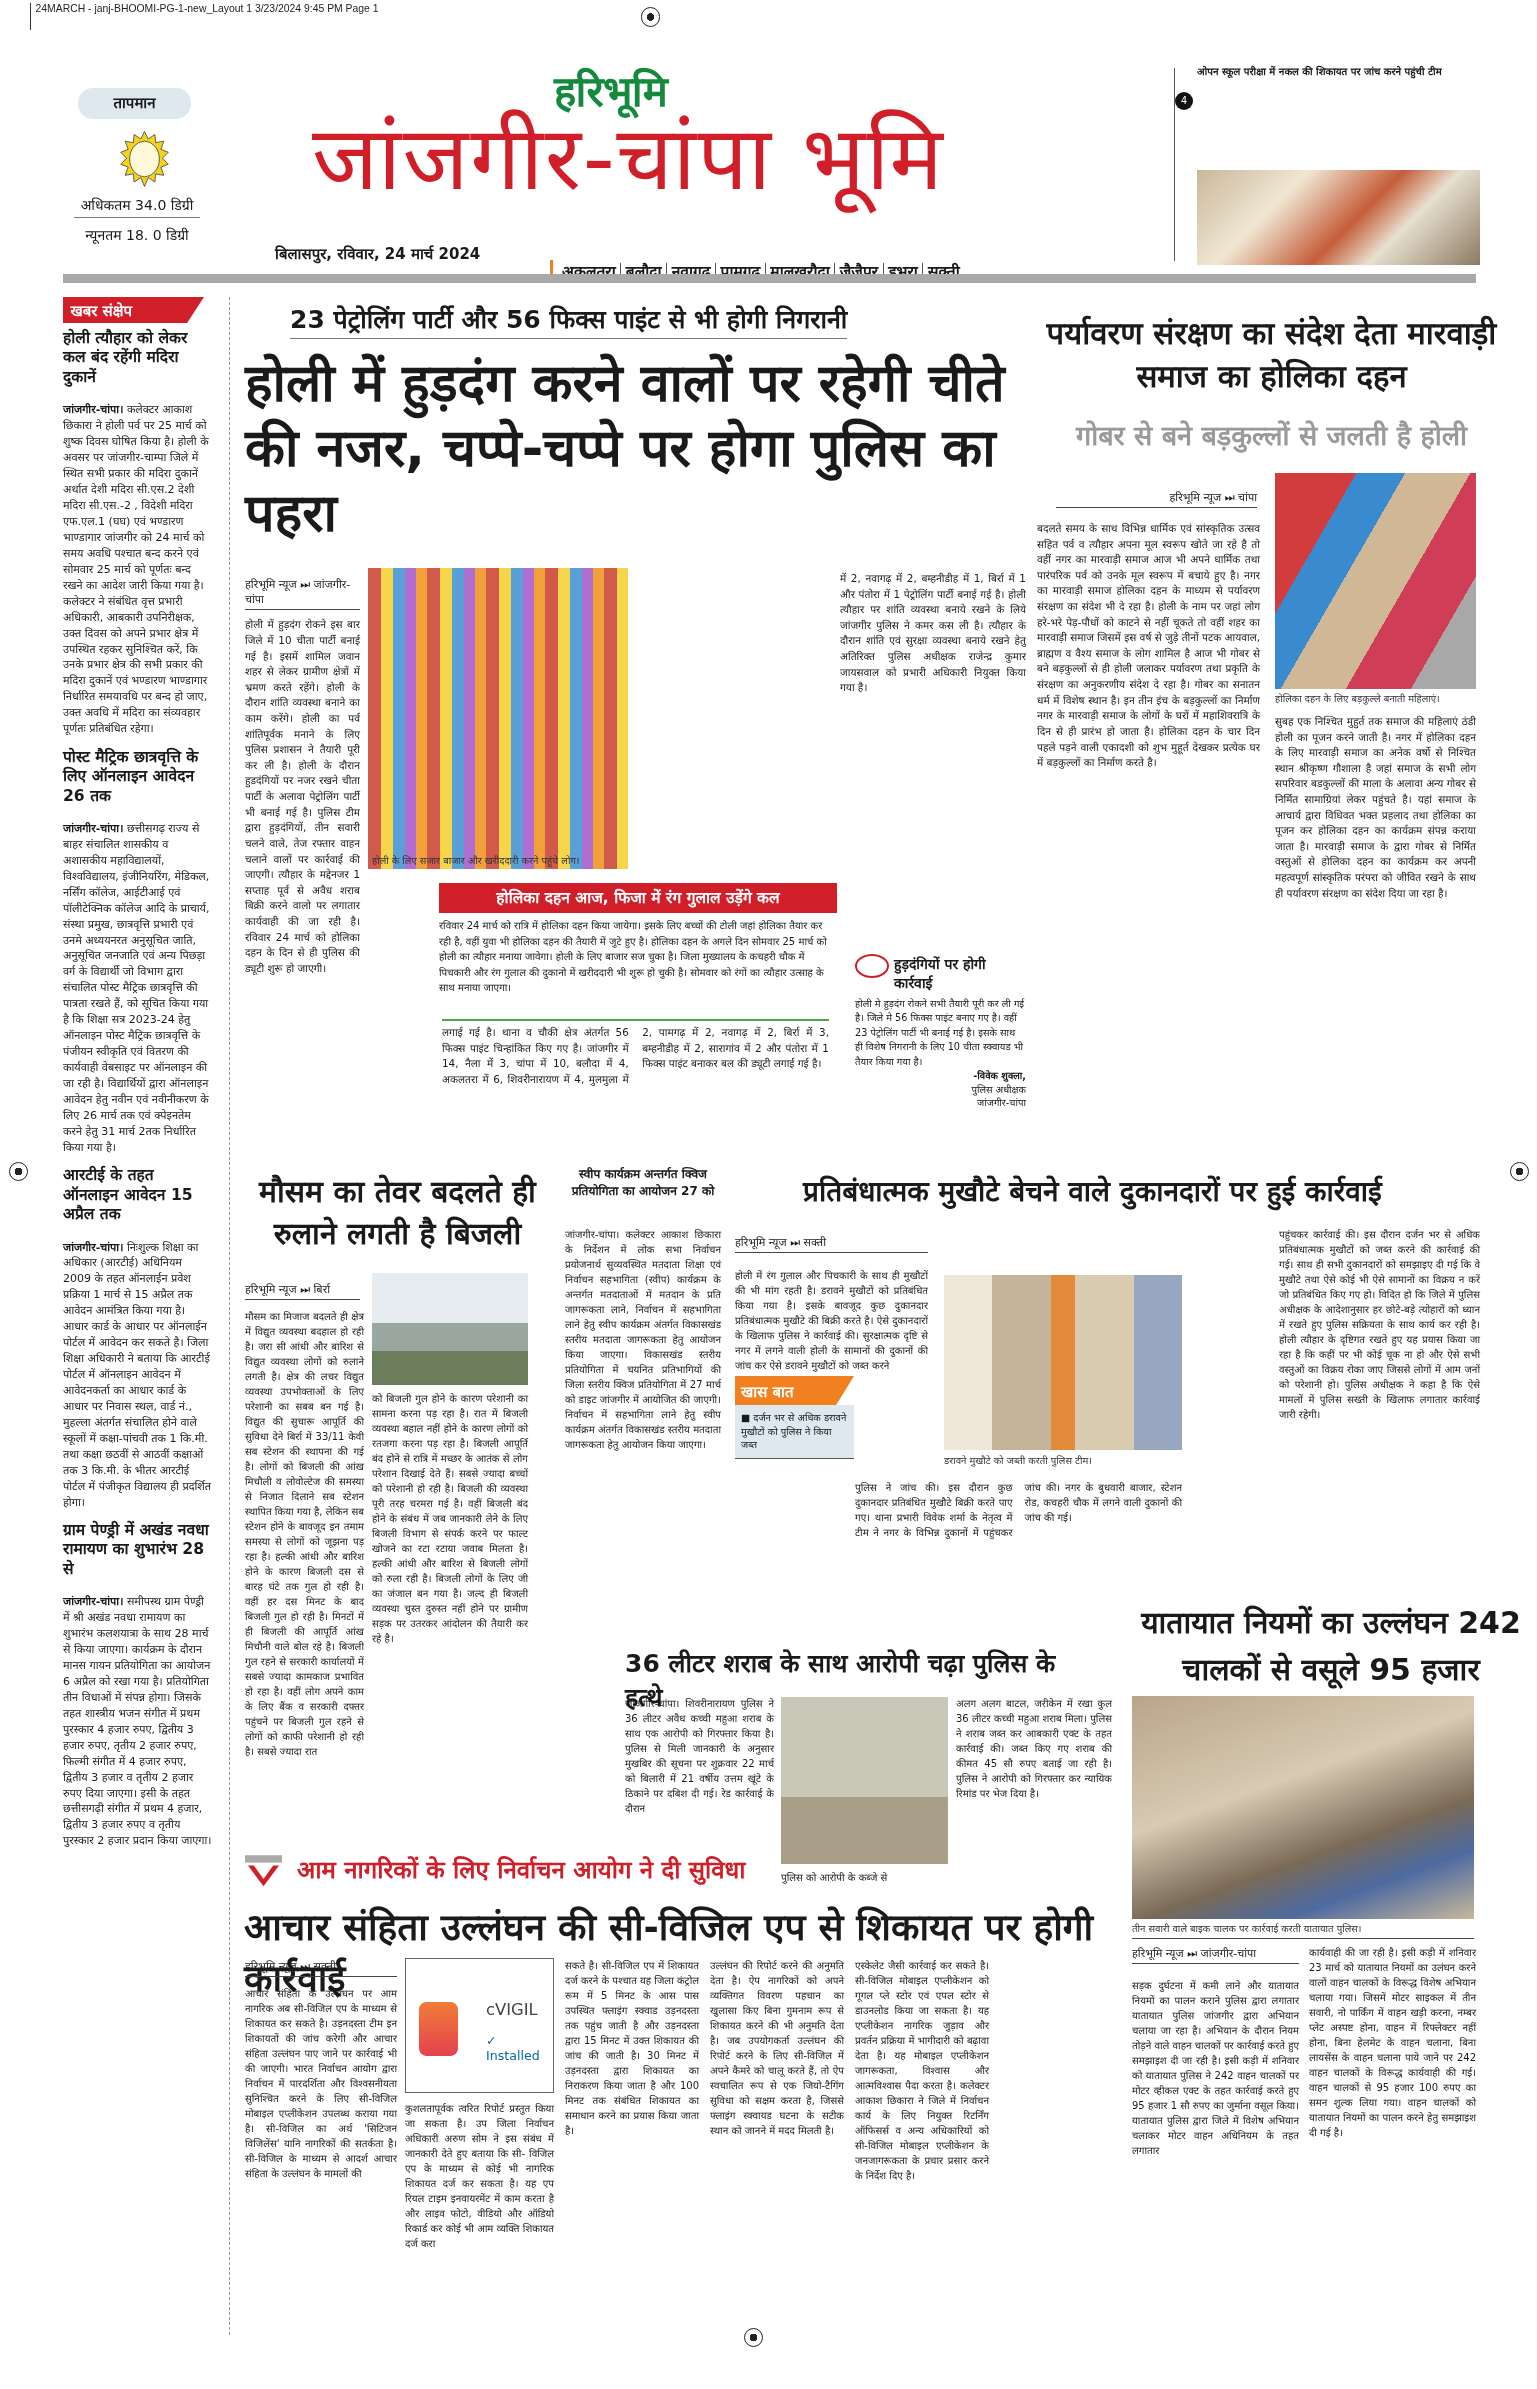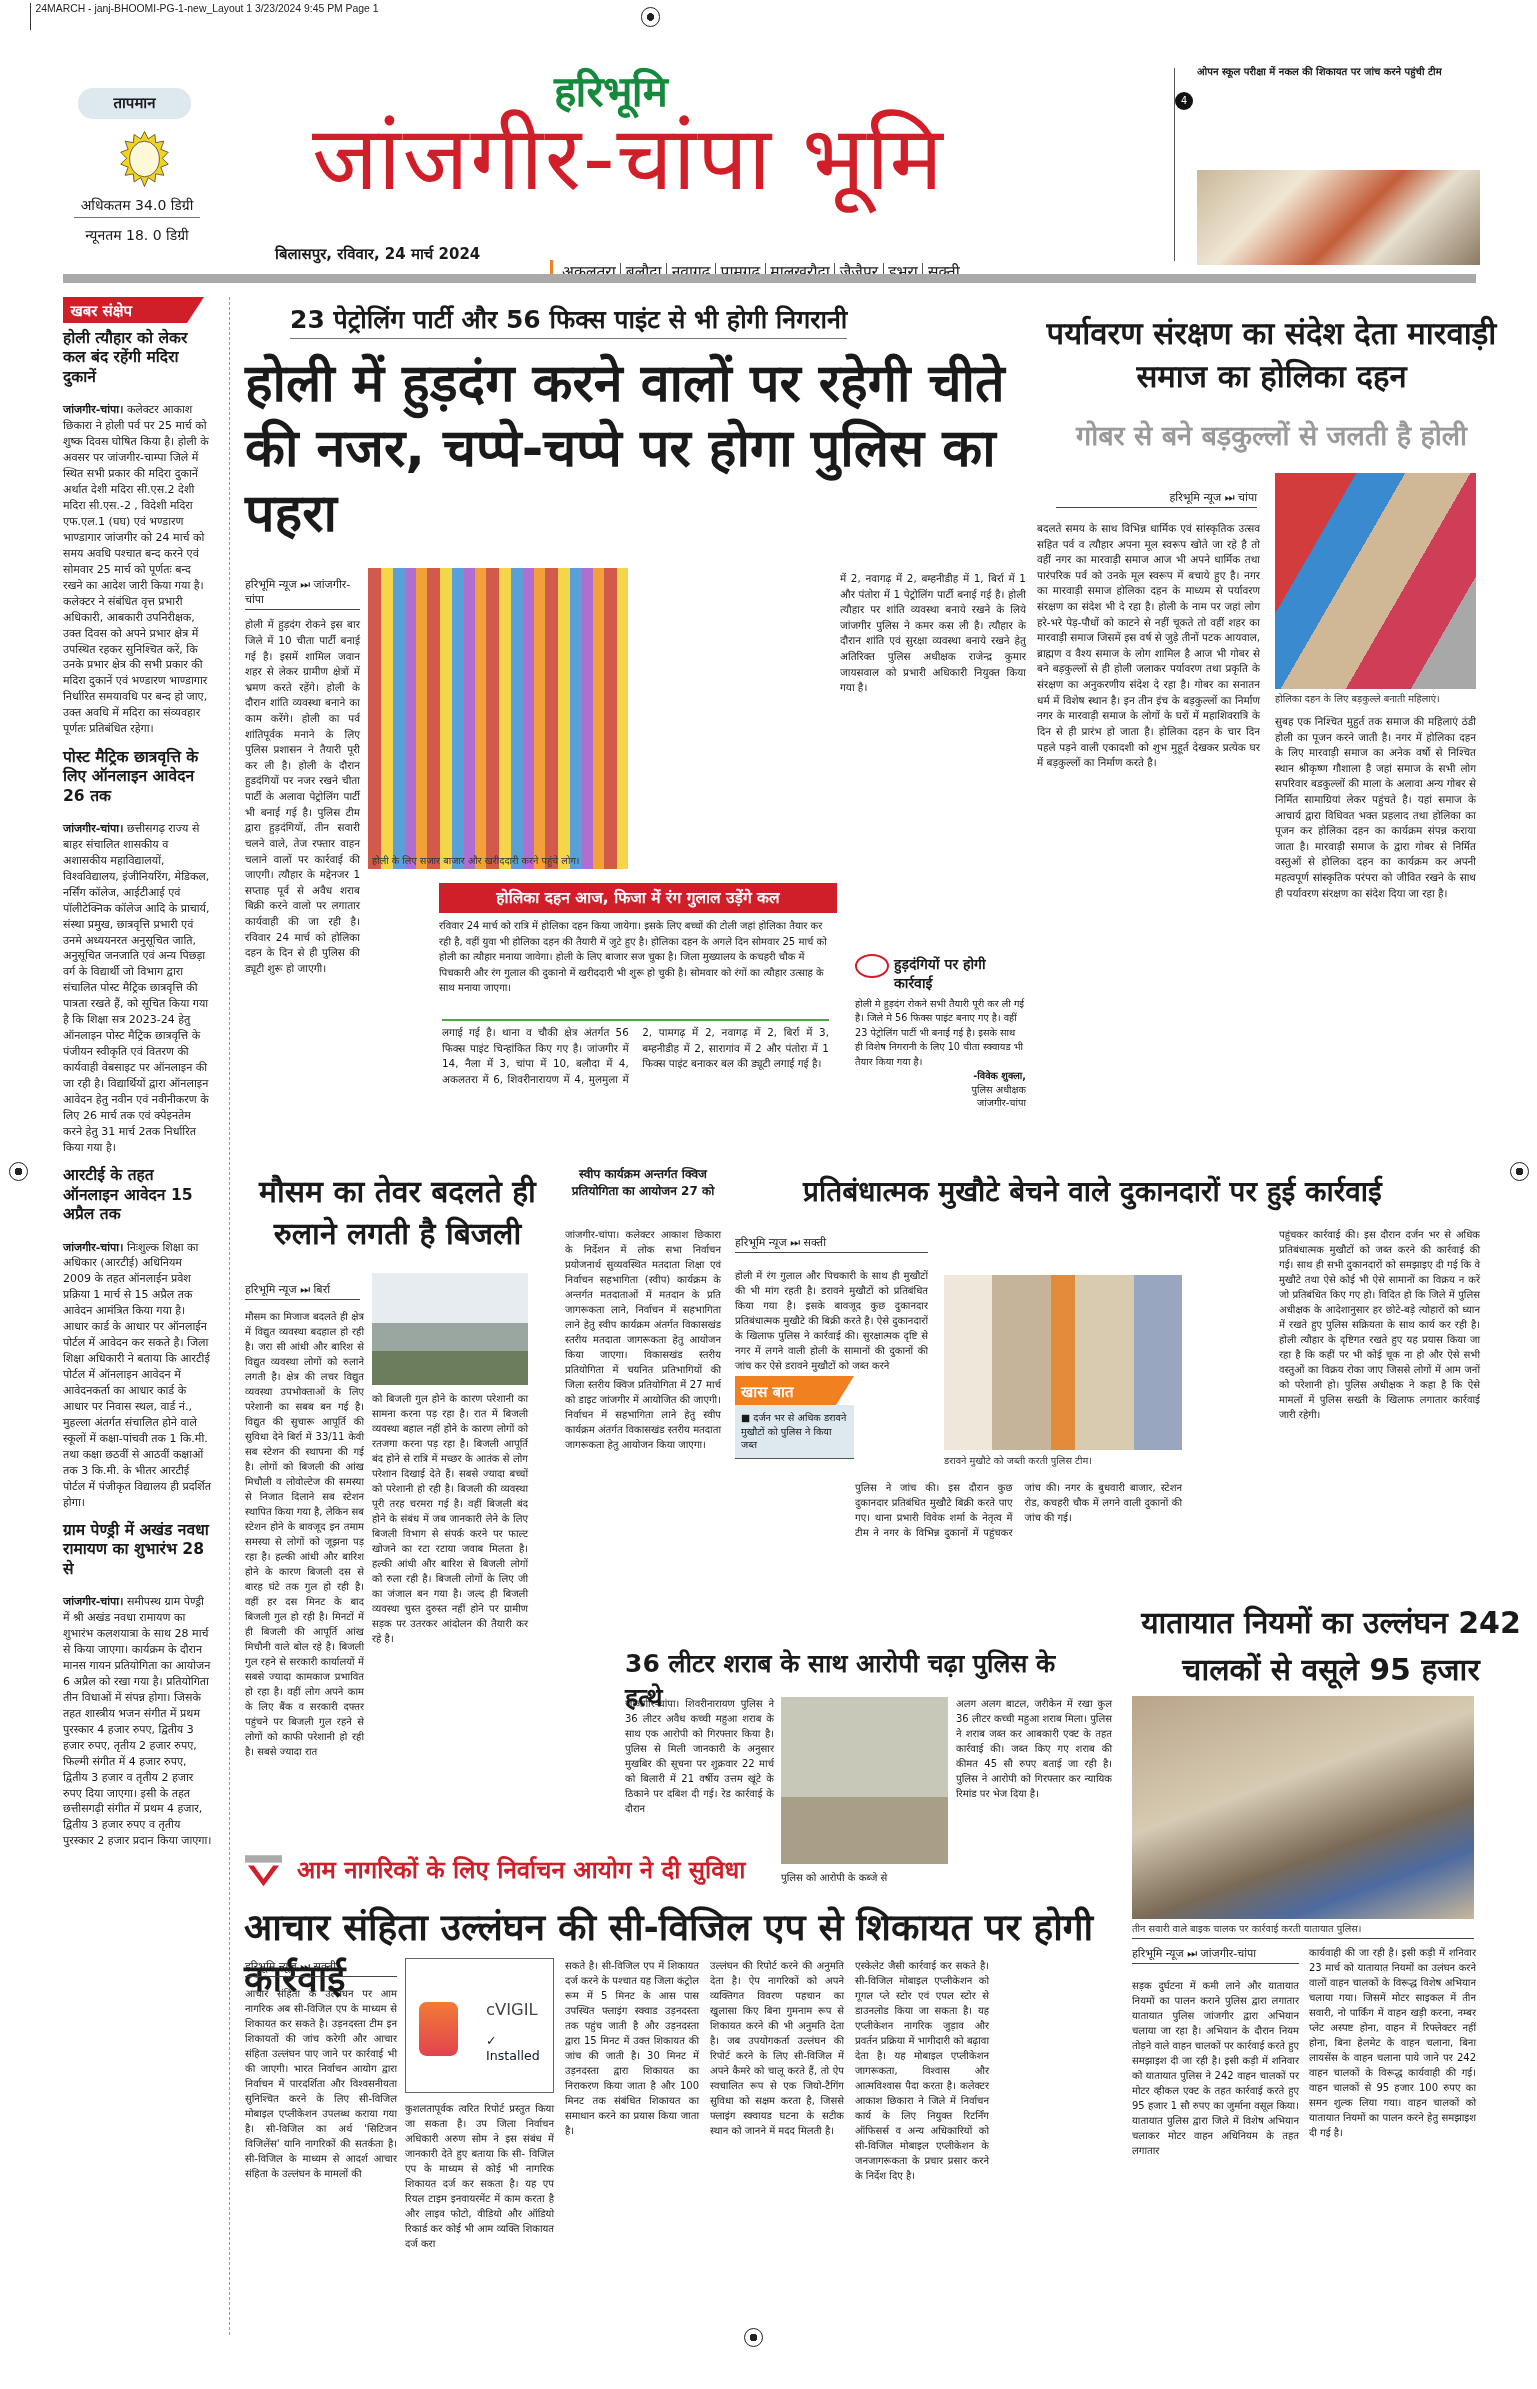--- a/index.html
+++ b/index.html
@@ -8,21 +8,21 @@
 .abs{position:absolute}
 .slug{left:30px;top:3px;font-family:"Liberation Sans",sans-serif;font-size:10.4px;color:#222;border-left:0.7px solid #333;padding-left:4.5px;height:27px}
 .reg{width:19.3px;height:19.3px;border:0.7px solid #222;border-radius:50%;background:radial-gradient(circle,#222 30%,#fff 32%)}
 .temp-label{left:78px;top:88px;width:113px;height:31px;border-radius:15px;background:#dde8ef;font-size:15px;font-weight:bold;text-align:center;line-height:31px}
 .sun{left:119px;top:130px;width:51px;height:58px}
 .temp-max{left:74px;top:195px;width:126px;font-size:14px;text-align:center;border-bottom:1.5px solid #777;padding-bottom:3px}
 .temp-min{left:74px;top:225px;width:126px;font-size:14px;text-align:center}
 .brand{left:554px;top:61px;font-size:42px;font-weight:bold;color:#158a3c;letter-spacing:-0.7px}
 .masthead{left:312px;top:112px;font-size:89px;color:#d11f2a;font-weight:normal;letter-spacing:1.5px;line-height:1.05}
 .dateline{left:275px;top:243px;font-size:15px;font-weight:bold}
-.places{left:550px;top:260px;font-size:15.6px;font-weight:normal;border-left:3.7px solid #f08020;padding-left:4.5px}
+.places{left:550px;top:260px;font-size:15.6px;font-weight:bold;border-left:3.7px solid #f08020;padding-left:4.5px}
 .places span{padding:0 4.5px;border-right:1.5px solid #555}
 .places span:last-child{border-right:none}
 .rule-top{left:63px;top:274px;width:1413px;height:9px;background:#a9a9a9}
 .teaser{left:1175px;top:65px;width:312px}
 .teaser-text{font-size:10px;font-weight:bold;line-height:1.4;padding-left:22px}
 .teaser-num{position:absolute;left:0;top:27px;width:18px;height:18px;border-radius:50%;background:#111;color:#fff;font-size:9.7px;text-align:center;line-height:18px}
 .teaser-photo{left:1197px;top:170px;width:283px;height:95px;background:linear-gradient(135deg,#c9b79a,#f0e7d3 30%,#c45d3a 55%,#e7e0cf 70%,#8c7a62)}
 .teaser-bracket{left:1174px;top:68px;width:45px;height:193px;border-left:1.5px solid #555}
 .col-left{left:63px;top:297px;width:149px}
 .kicker{background:#d11f2a;color:#fff;font-weight:bold;font-size:15px;padding:3px 7.4px;width:141px;clip-path:polygon(0 0,100% 0,88% 100%,0 100%)}
@@ -58,21 +58,21 @@
 .liquor-h{left:625px;top:1645px;width:454px;font-size:25px;font-weight:bold}
 .photo-liquor{left:781px;top:1697px;width:167px;height:167px;background:linear-gradient(180deg,#c8c8b8 0 60%,#a99f88 60%)}
 .traffic-h{left:1130px;top:1600px;width:402px;font-size:30px;font-weight:bold;text-align:center;line-height:1.55}
 .photo-traffic{left:1132px;top:1696px;width:342px;height:223px;background:linear-gradient(160deg,#b9a48a,#d7cbb3 40%,#7a6a56 65%,#4d6aa0 80%,#c8b89c)}
 .vigil-strap{left:245px;top:1852px;font-size:24px;font-weight:bold;color:#d11f2a;padding-left:52px;position:absolute}
 .vigil-logo{position:absolute;left:0;top:3px;width:37px;height:33px}
 .vigil-h{left:244px;top:1900px;width:878px;font-size:37px;font-weight:bold}
 .cvigil{left:405px;top:1958px;width:149px;height:135px;border:1.5px solid #666;background:#fff}
 .cvigil-icon{position:absolute;left:13.4px;top:43px;width:39px;height:54px;border-radius:7.4px;background:linear-gradient(180deg,#f27b36,#e2434f)}
 .cvigil-name{position:absolute;left:80px;top:41px;font-size:16.4px;color:#444}
-.cvigil-status{position:absolute;left:80px;top:74px;font-size:12.6px;color:#0f172a}
+.cvigil-status{position:absolute;left:80px;top:74px;font-size:12.6px;color:#0369a1}
 .foot-reg{left:744px;top:2328px}
 </style>
 </head>
 <body>
 
 <div class="abs slug">24MARCH - janj-BHOOMI-PG-1-new_Layout 1  3/23/2024  9:45 PM  Page 1</div>
 <div class="abs reg" style="left:641px;top:7.4px"></div>
 <div class="abs reg" style="left:9px;top:1162px"></div>
 <div class="abs reg" style="left:1510px;top:1162px"></div>
 <div class="abs reg foot-reg"></div>

